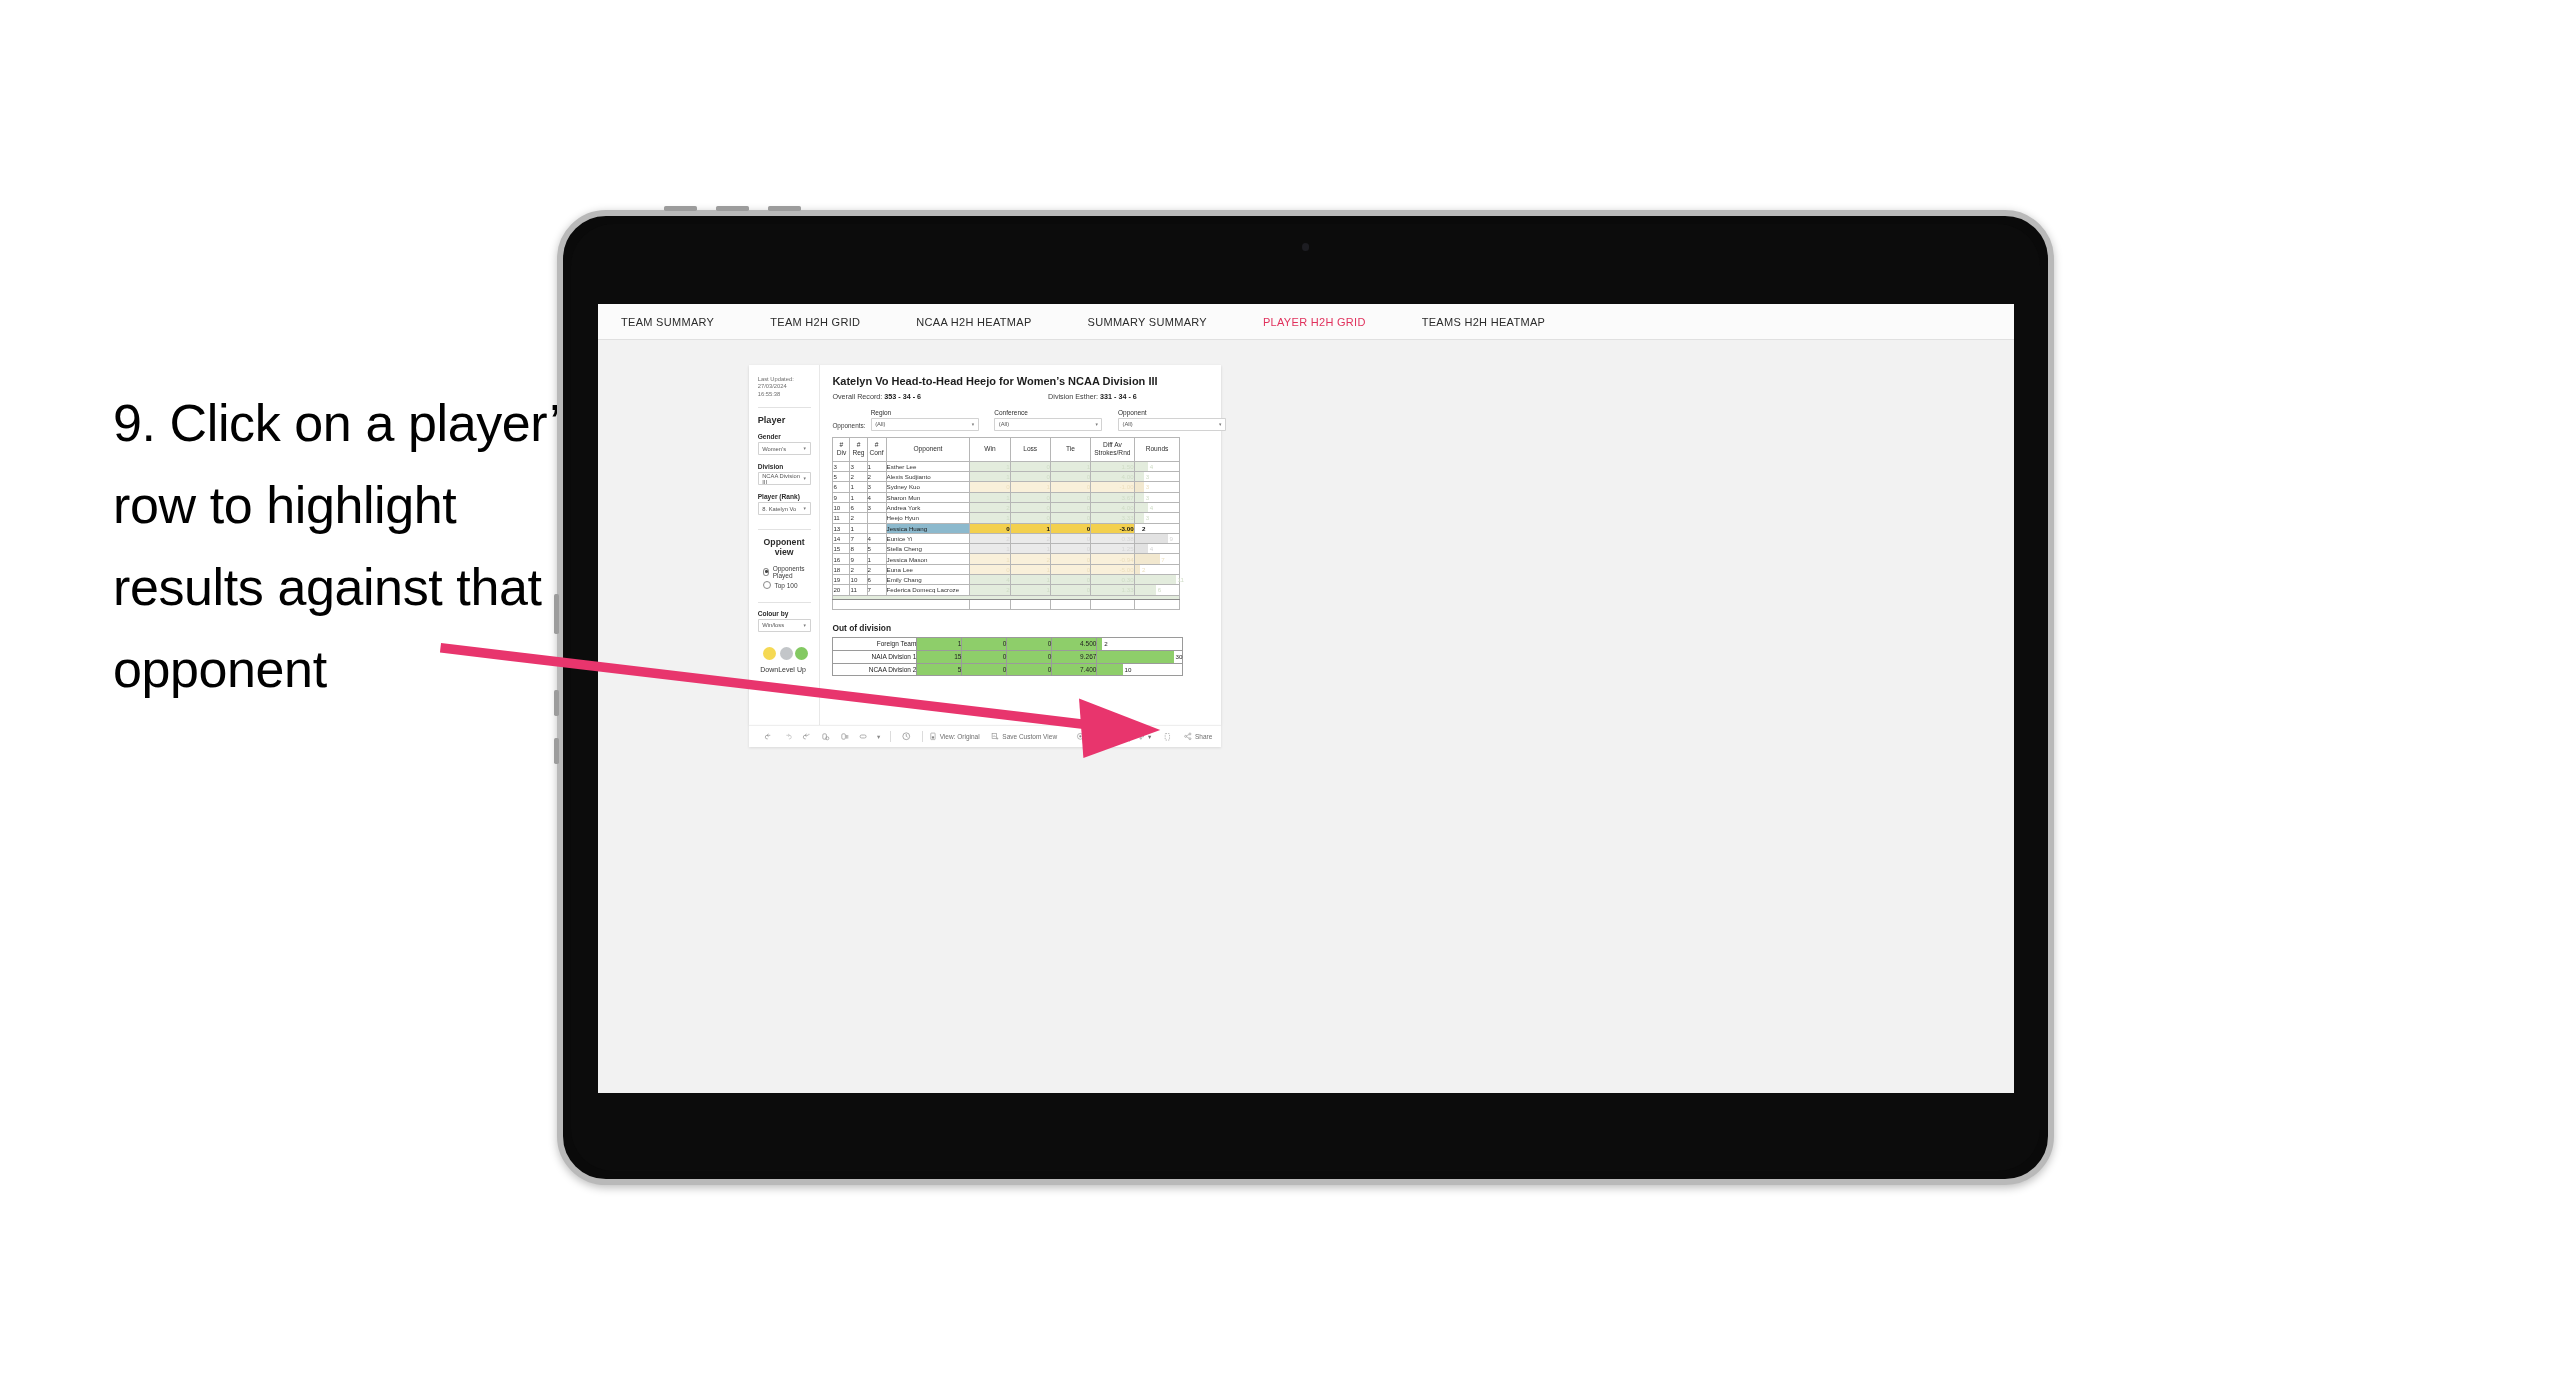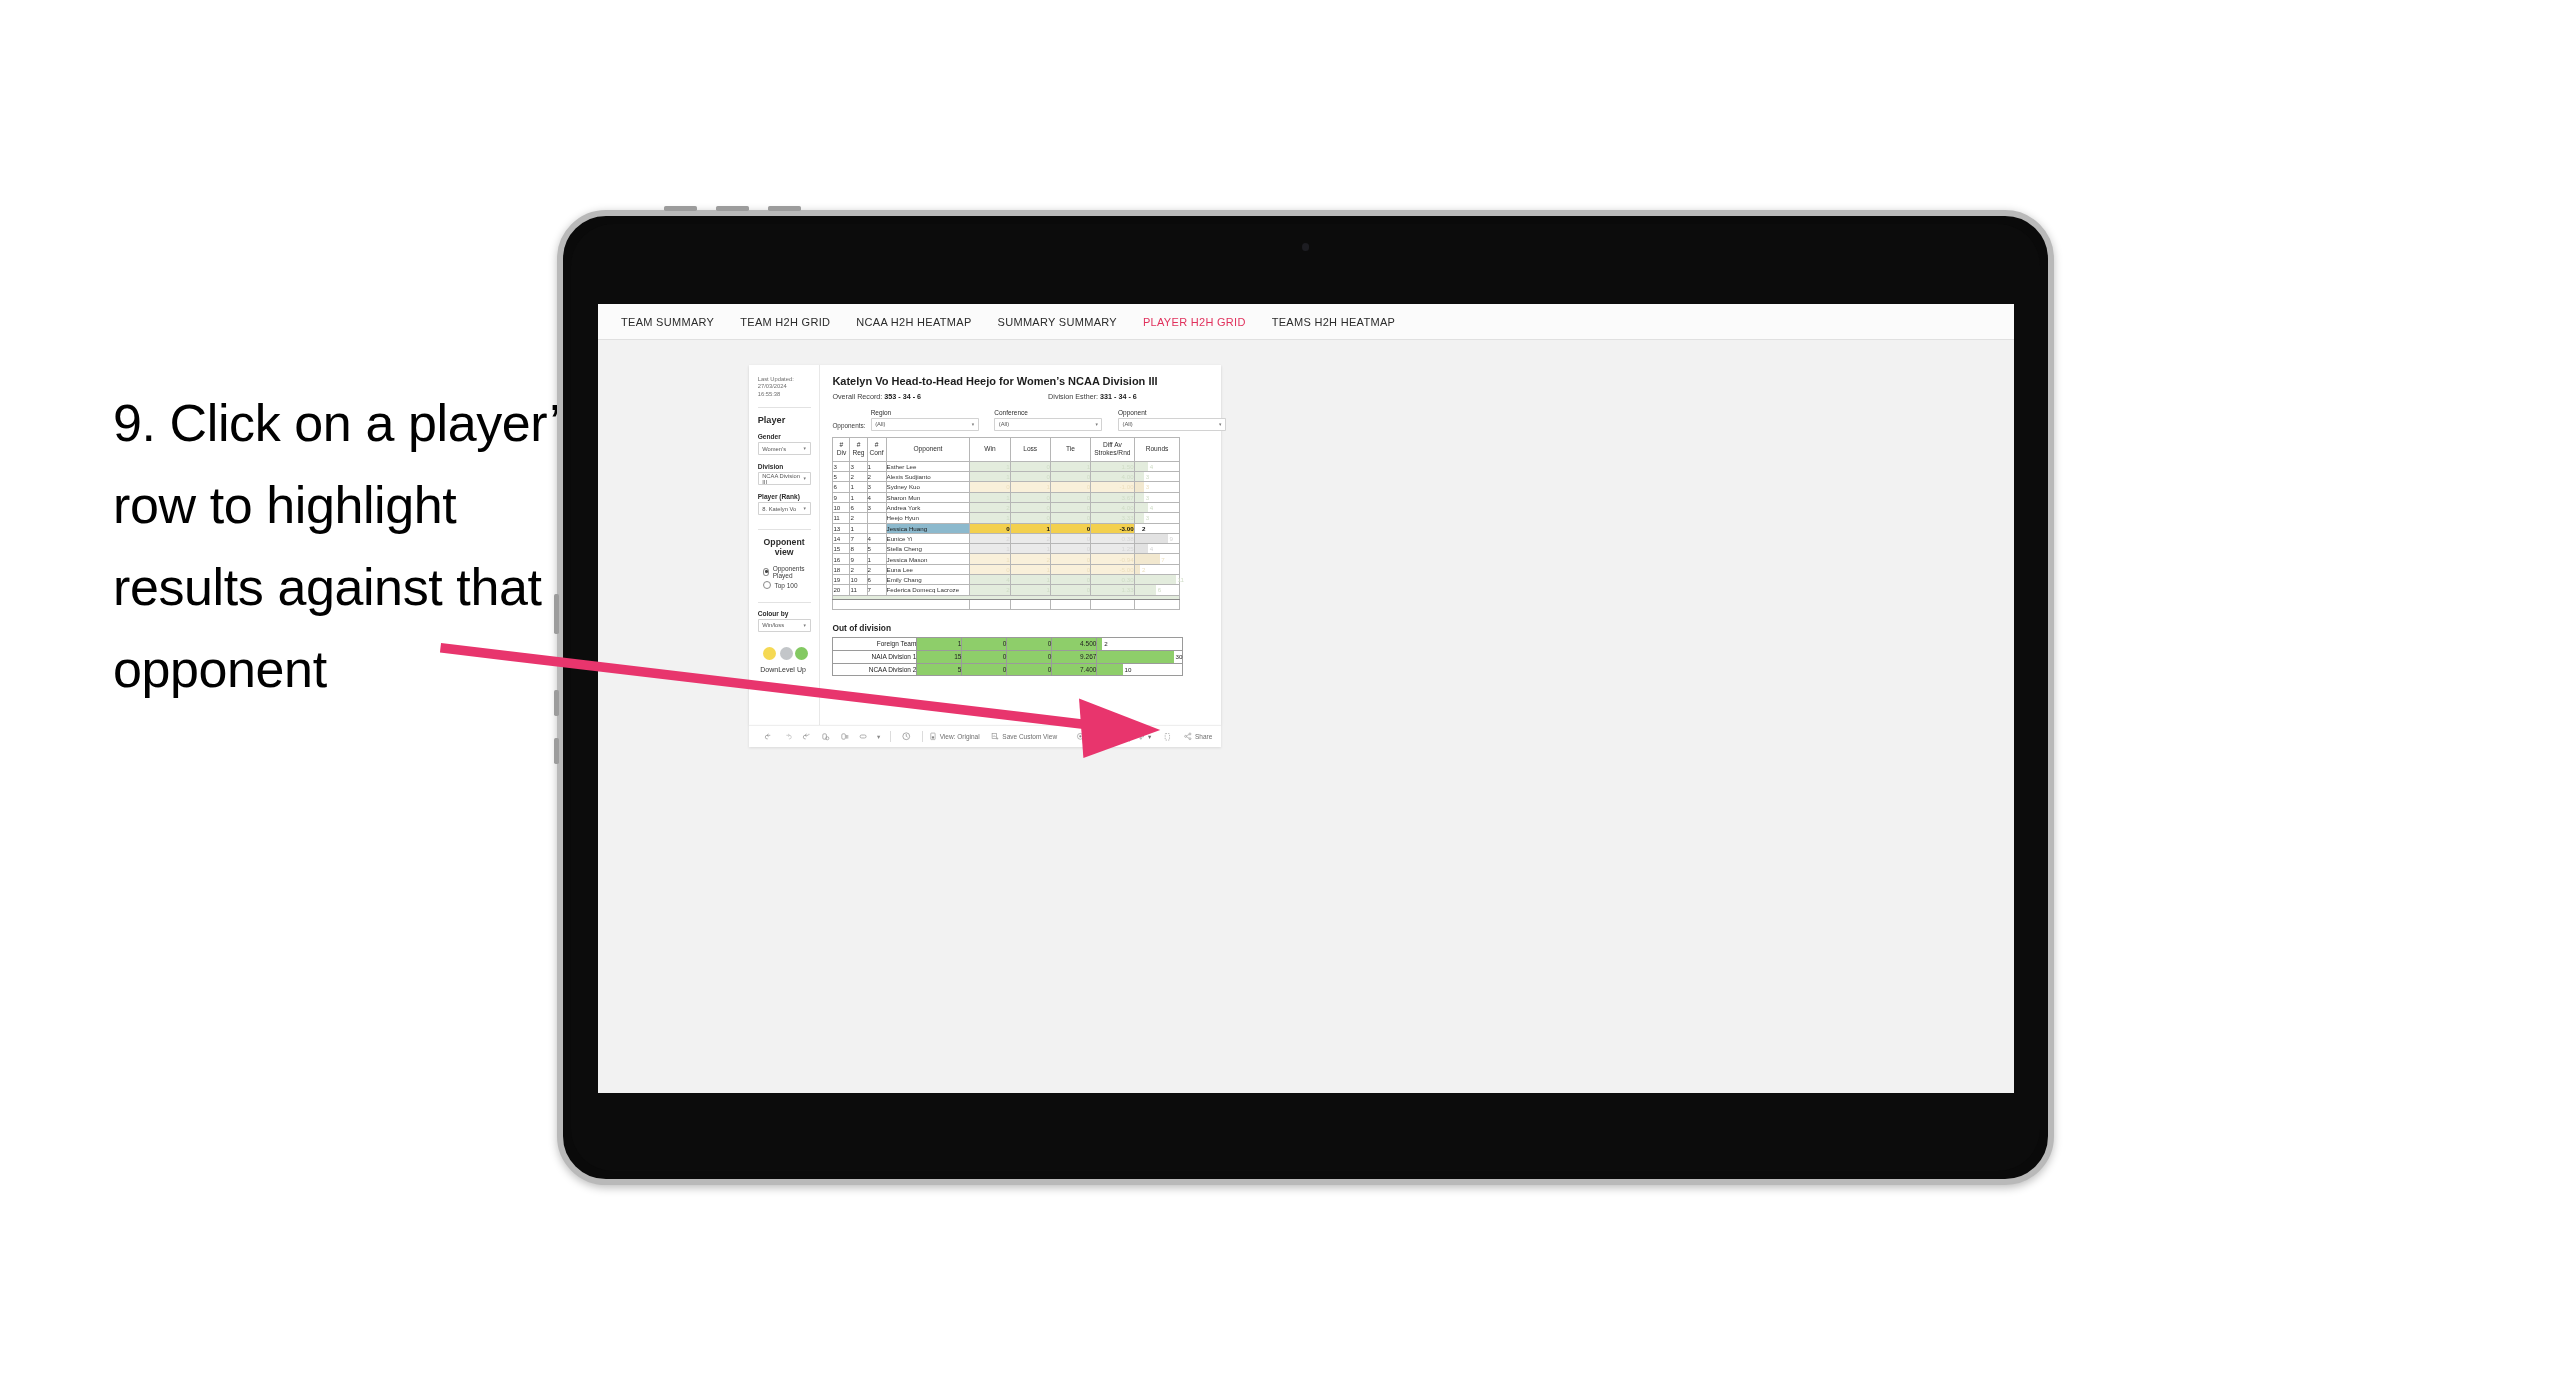--- a/index.html
+++ b/index.html
@@ -75,21 +75,21 @@
     font-size:12.7px; color:#222; letter-spacing:0.3px; position:relative;
   }
   .topnav-item.active::after{
     content:''; position:absolute; left:12.2px; right:12.2px; bottom:0; height:2.6px; background:#c8103d;
   }
   .topnav-right{ margin-left:auto; display:flex; align-items:center; padding-right:23px; font-size:10.5px; color:#3a3a3a;}
   .topnav-right .bar{ color:#c7c7c7; margin-right:12.2px; }
 
   
   .subnav{ height:35px; background:#fbfbfb; border-bottom:0.9px solid #e0e0e0; display:flex; align-items:center; }
-  .subnav-item{ font-size:11px; color:#2b2b2b; padding:0 13px; letter-spacing:0.3px; }
+  .subnav-item{ font-size:11px; color:#2b2b2b; padding:0 28px; letter-spacing:0.3px; }
   .subnav-item:first-child{ padding-left:23px; }
   .subnav-item.active{ color:#e0315c; }
 
   
   .canvas{ position:relative; height:calc(789px - 85px); background:#f2f2f2; }
   .viz-card{
     position:absolute; left:151px; top:25px; width:472px; height:360px;
     background:#ffffff; box-shadow:0 0.9px 2.6px rgba(0,0,0,0.14);
   }
   .viz-flex{ display:flex; height:100%; }

